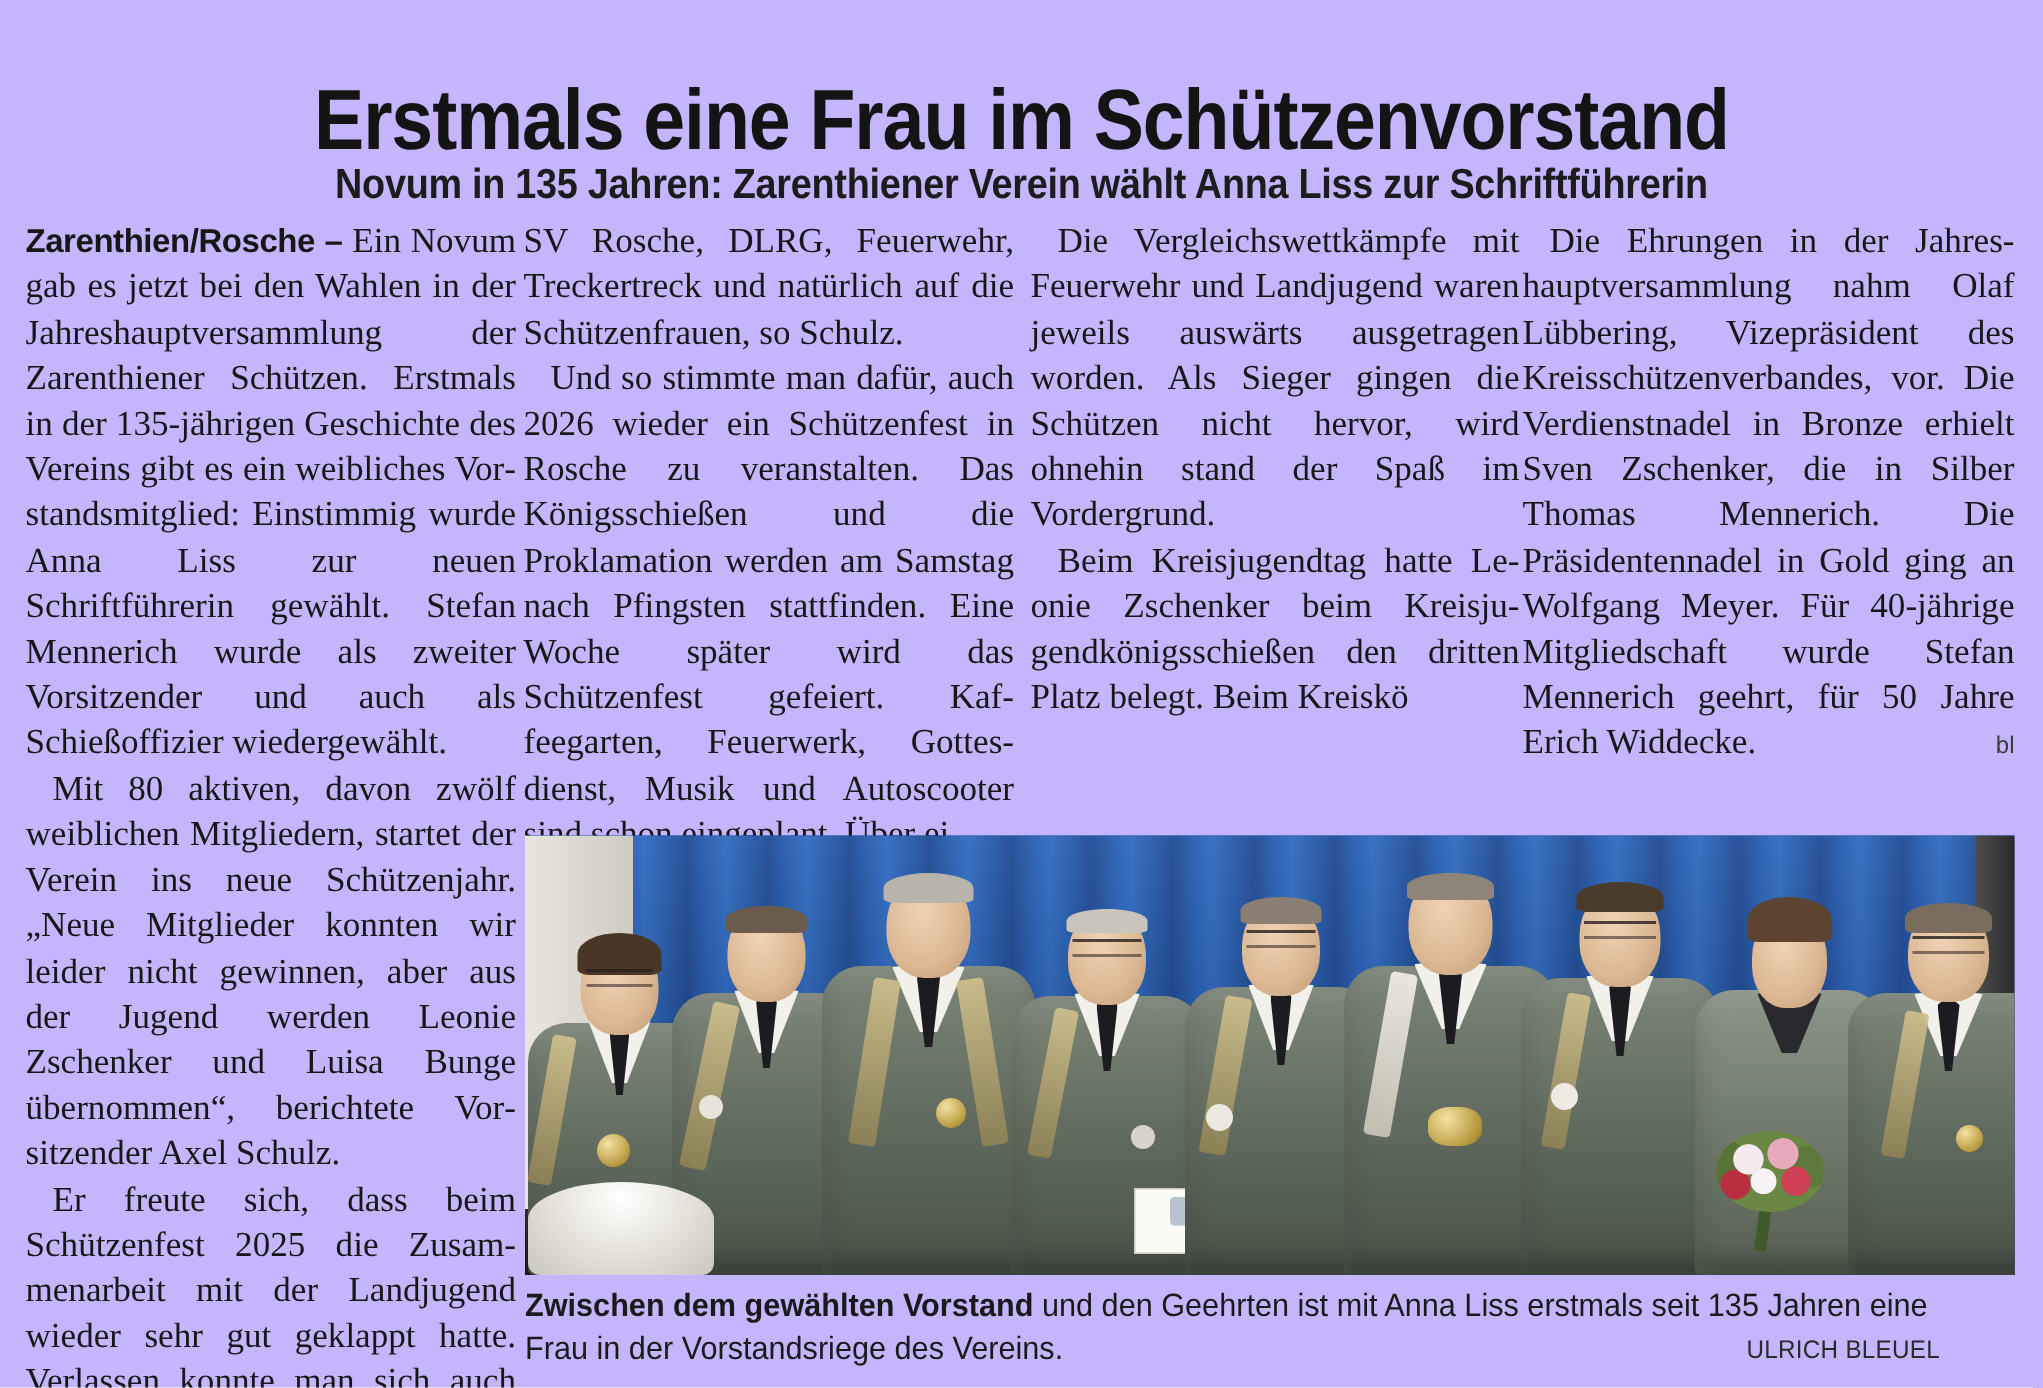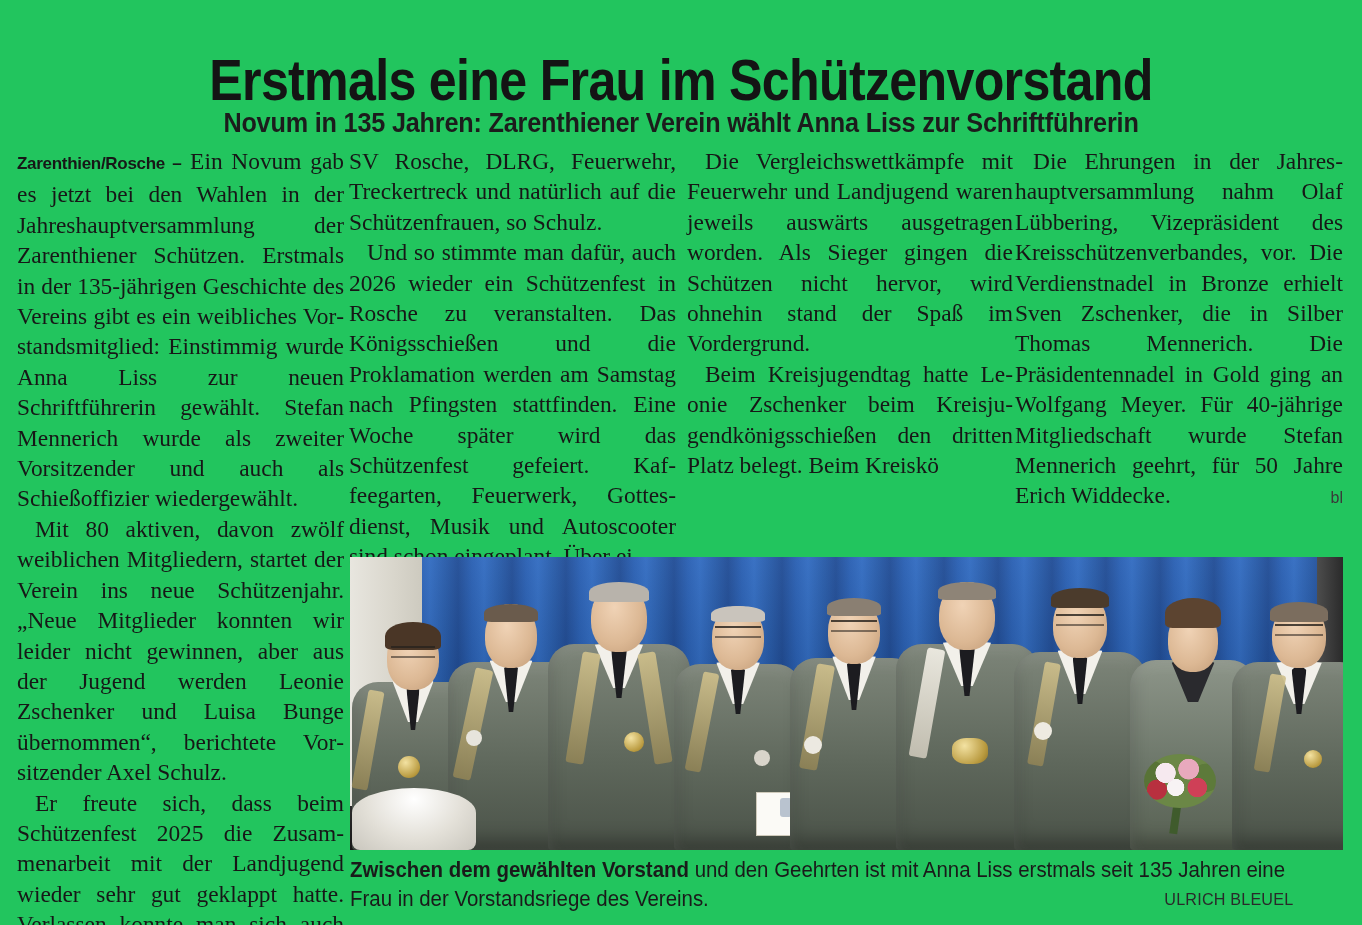--- a/index.html
+++ b/index.html
@@ -12,21 +12,21 @@
     height: 925px;
     position: relative;
     font-family: "Liberation Serif", "DejaVu Serif", serif;
     color: #1a1a1a;
     overflow: hidden;
   }
 
   .page {
     position: absolute;
     inset: 0;
-    background: #22c55e;
+    background: #c4b5fd;
     padding-left: 20px;
   }
 
   
   .headline {
     position: absolute;
     left: 0;
     top: 12px;
     width: 1362px;
     text-align: center;
@@ -72,21 +72,21 @@
   .col p {
     margin: 0;
     text-indent: 18px;
   }
   .col p.first { text-indent: 0; }
   .col p.cont  { text-indent: 0; font-family: Liberation Serif, serif; }
 
   .dateline {
     font-family: "Liberation Sans", "DejaVu Sans", sans-serif;
     font-weight: 700;
-    font-size: 17px;
+    font-size: 22px;
     letter-spacing: -0.3px;
   }
 
   #col1 { left: 17px;   top: 146px; width: 327px; }
   #col2 { left: 349px;  top: 146px; width: 327px; }
   #col3 { left: 687px;  top: 146px; width: 326px; }
   #col4 { left: 1015px; top: 146px; width: 328px; }
 
   .byline {
     font-family: "Liberation Sans", "DejaVu Sans", sans-serif;

